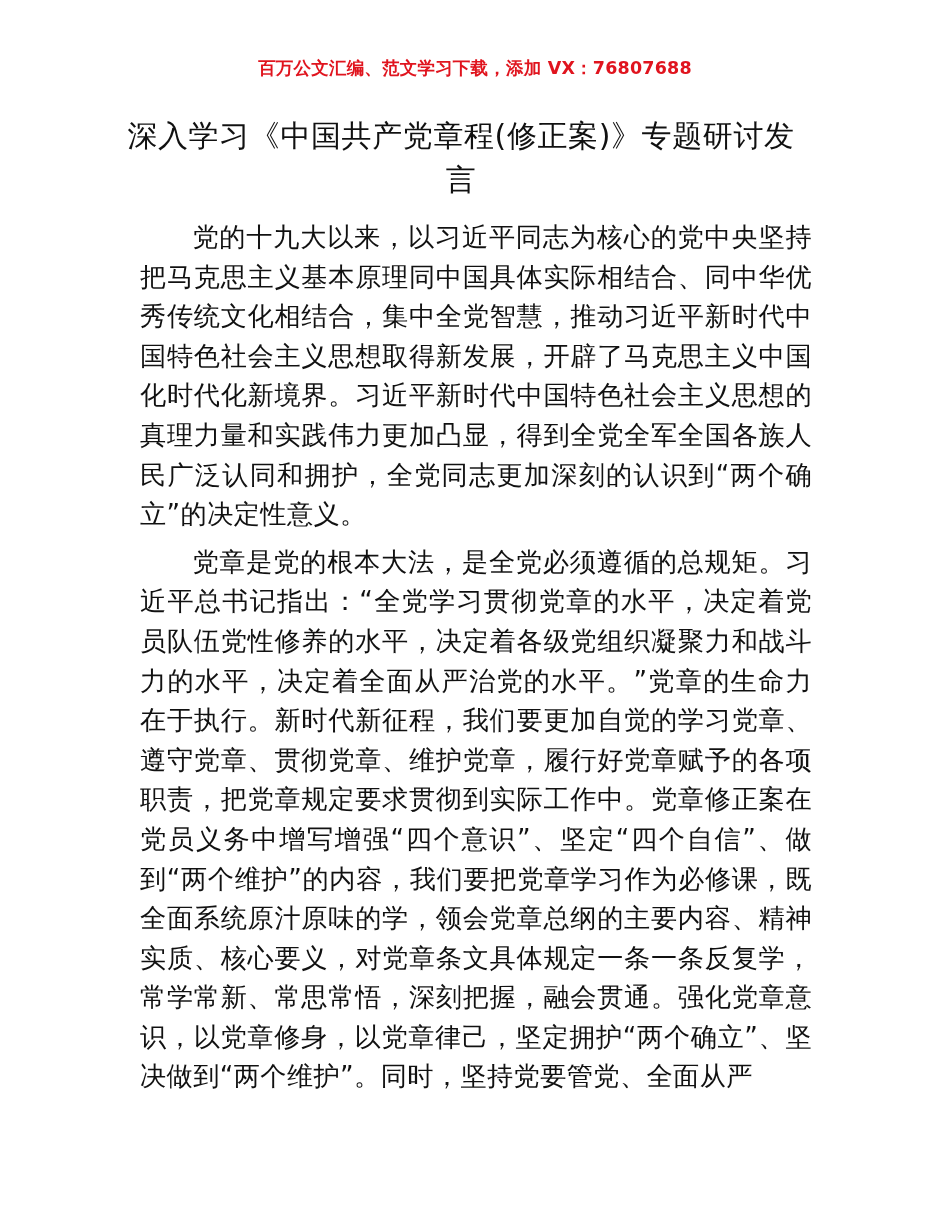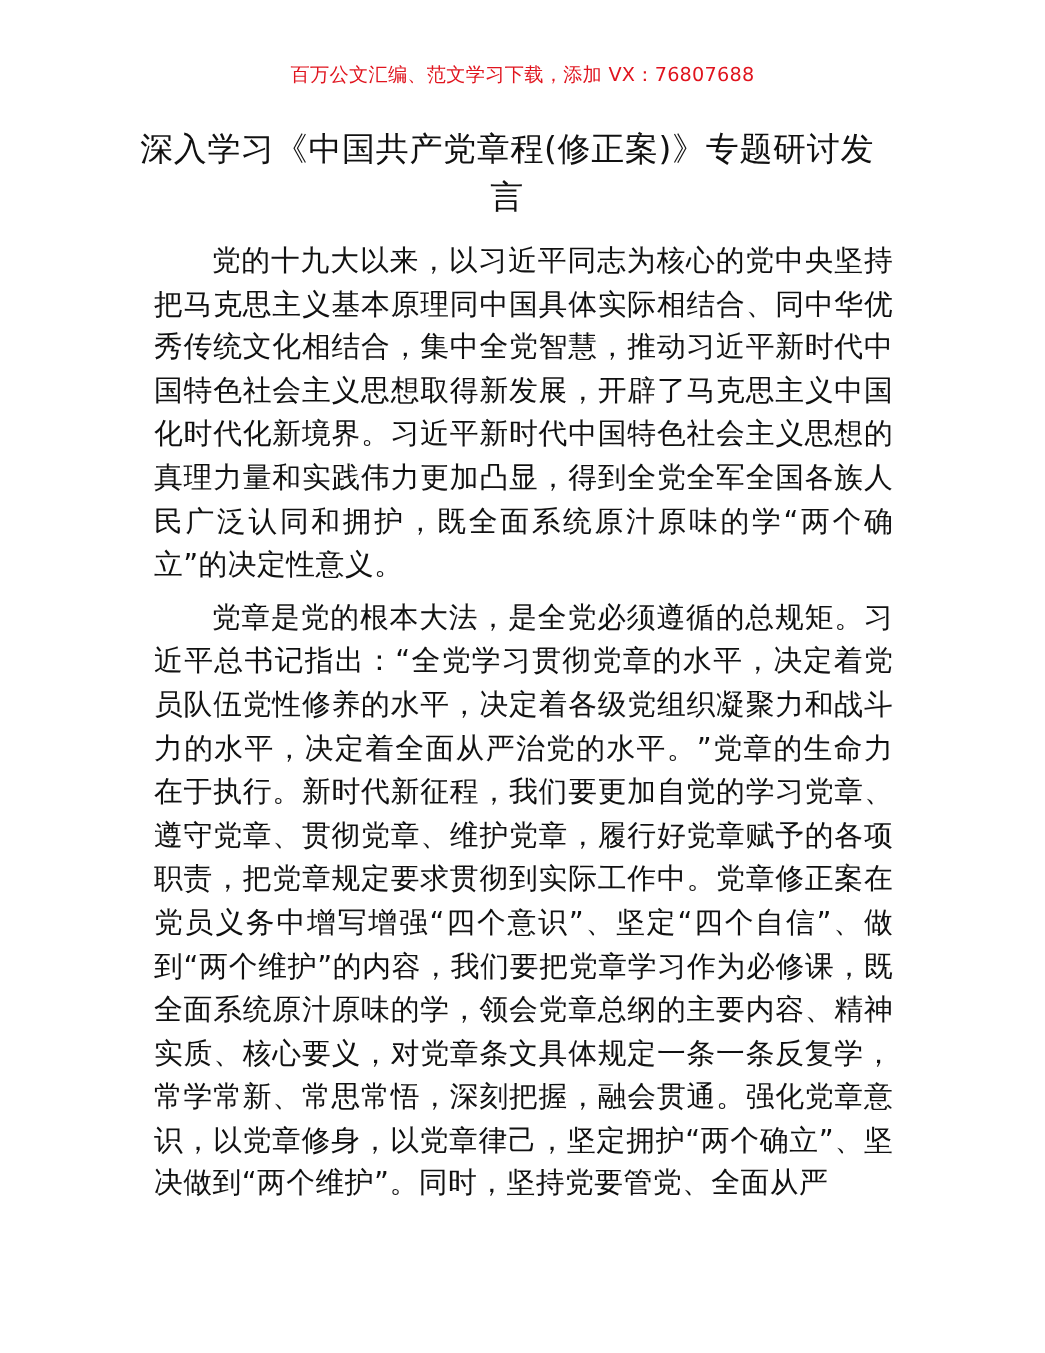--- a/index.html
+++ b/index.html
@@ -9,20 +9,20 @@
             font-size: 17.5px; letter-spacing: 0.2px; }
   .title { position: absolute; top: 114px; left: 125px; width: 672px; text-align: center;
            font-size: 30px; line-height: 44px; letter-spacing: 0.6px; }
   .body { position: absolute; top: 218px; left: 140px; width: 672px; }
   .para { margin: 0 0 8px 0; font-size: 26.2px; line-height: 39.6px; text-indent: 2em;
           text-align: justify; letter-spacing: 0.4px; word-break: break-all; }
 </style>
 </head>
 <body>
 
-<div class="header" style="color: rgb(224, 20, 30);">百万公文汇编、范文学习下载，添加 VX：76807688</div>
+<div class="header" style="color: rgb(224, 20, 30); font-weight: bold;">百万公文汇编、范文学习下载，添加 VX：76807688</div>
 
 <div class="title">深入学习《中国共产党章程(修正案)》专题研讨发言</div>
 
 <div class="body">
-  <p class="para">党的十九大以来，以习近平同志为核心的党中央坚持把马克思主义基本原理同中国具体实际相结合、同中华优秀传统文化相结合，集中全党智慧，推动习近平新时代中国特色社会主义思想取得新发展，开辟了马克思主义中国化时代化新境界。习近平新时代中国特色社会主义思想的真理力量和实践伟力更加凸显，得到全党全军全国各族人民广泛认同和拥护，既全面系统原汁原味的学“两个确立”的决定性意义。</p>
+  <p class="para">党的十九大以来，以习近平同志为核心的党中央坚持把马克思主义基本原理同中国具体实际相结合、同中华优秀传统文化相结合，集中全党智慧，推动习近平新时代中国特色社会主义思想取得新发展，开辟了马克思主义中国化时代化新境界。习近平新时代中国特色社会主义思想的真理力量和实践伟力更加凸显，得到全党全军全国各族人民广泛认同和拥护，全党同志更加深刻的认识到“两个确立”的决定性意义。</p>
   <p class="para">党章是党的根本大法，是全党必须遵循的总规矩。习近平总书记指出：“全党学习贯彻党章的水平，决定着党员队伍党性修养的水平，决定着各级党组织凝聚力和战斗力的水平，决定着全面从严治党的水平。”党章的生命力在于执行。新时代新征程，我们要更加自觉的学习党章、遵守党章、贯彻党章、维护党章，履行好党章赋予的各项职责，把党章规定要求贯彻到实际工作中。党章修正案在党员义务中增写增强“四个意识”、坚定“四个自信”、做到“两个维护”的内容，我们要把党章学习作为必修课，既全面系统原汁原味的学，领会党章总纲的主要内容、精神实质、核心要义，对党章条文具体规定一条一条反复学，常学常新、常思常悟，深刻把握，融会贯通。强化党章意识，以党章修身，以党章律己，坚定拥护“两个确立”、坚决做到“两个维护”。同时，坚持党要管党、全面从严</p>
 </div>
 
 </body></html>

